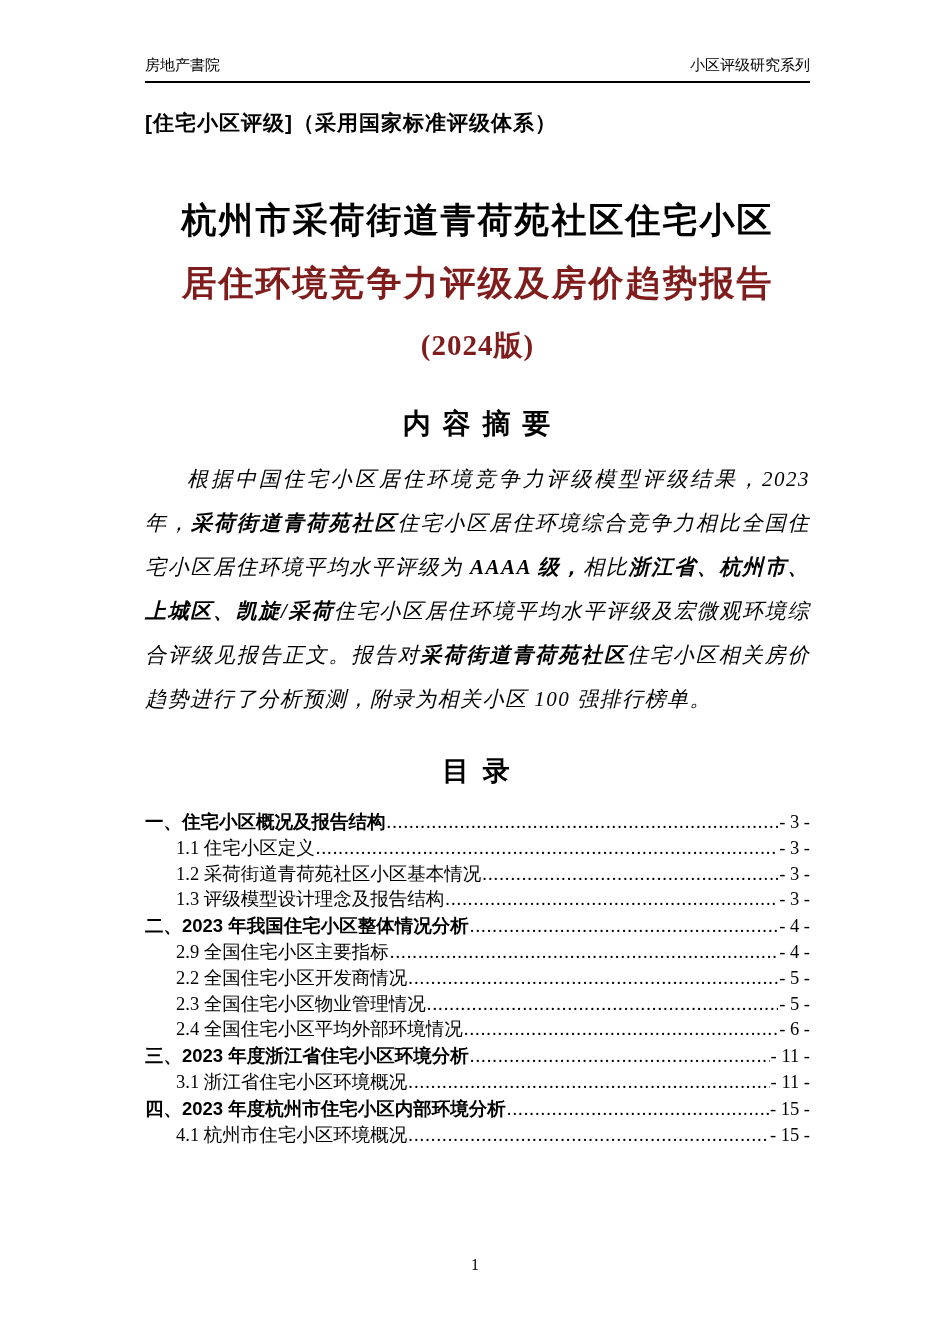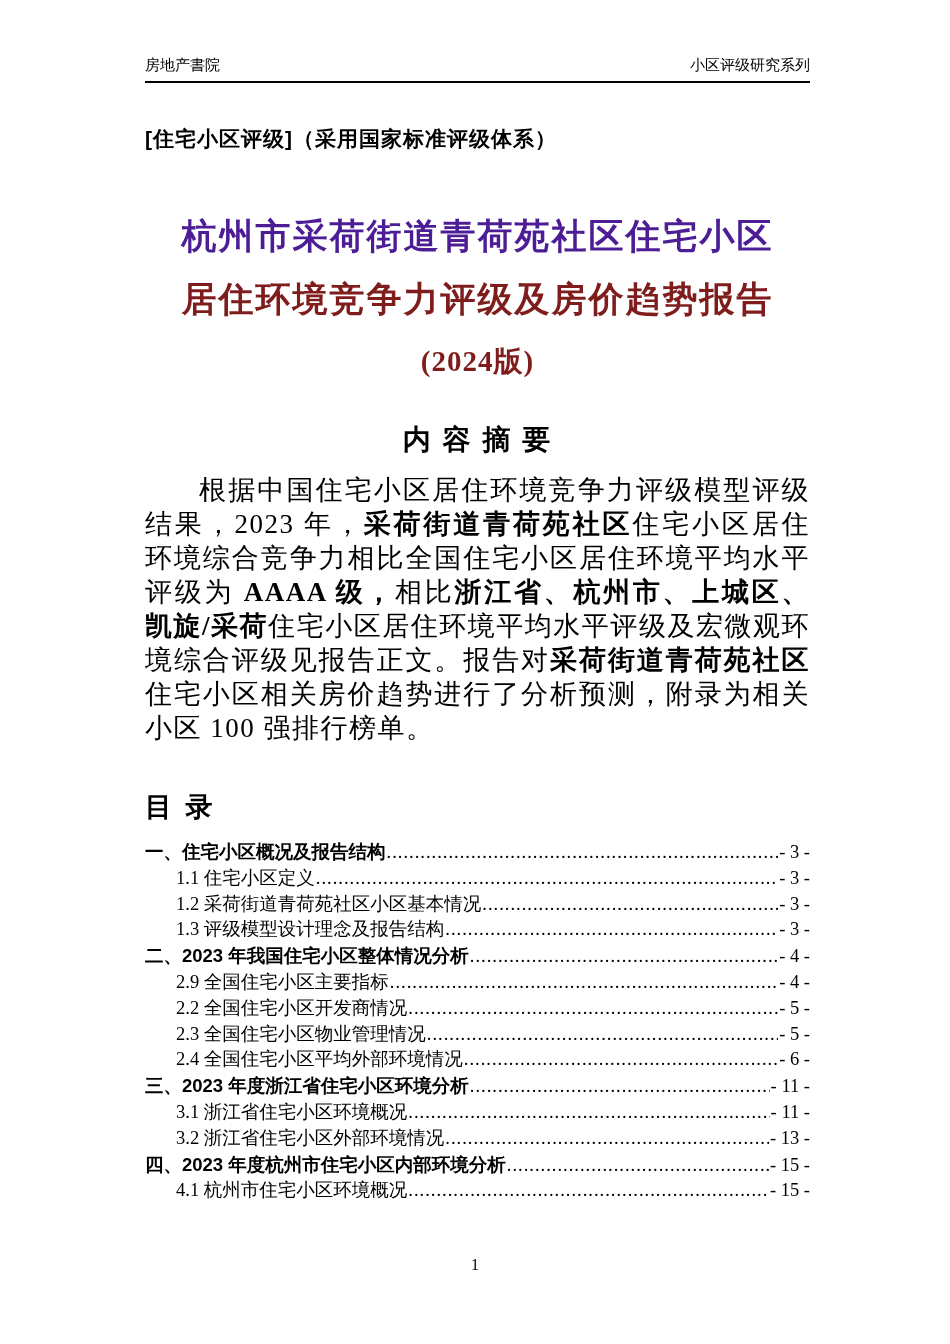--- a/index.html
+++ b/index.html
@@ -17,21 +17,21 @@
   }
   
   .hdr-row {
     display: flex; justify-content: space-between; align-items: flex-end;
     font-family: "Liberation Sans", "DejaVu Sans", sans-serif;
     font-size: 15px;
     padding-bottom: 6px;
     border-bottom: 2.5px solid #000;
   }
   .subheader {
-    margin-top: 42px;
+    margin-top: 26px;
     font-family: "Liberation Sans", "DejaVu Sans", sans-serif;
     font-weight: bold;
     font-size: 21px;
     letter-spacing: 1px;
   }
   
   .title-block { margin-top: 52px; text-align: center; }
   .title-line {
     font-weight: bold;
     font-size: 35px;
@@ -48,37 +48,38 @@
   .summary-heading {
     margin-top: 30px;
     text-align: center;
     font-family: "Liberation Sans", "DejaVu Sans", sans-serif;
     font-weight: bold;
     font-size: 28px;
     letter-spacing: 2px;
   }
   .summary-paragraph {
     margin-top: 14px;
-    font-size: 27px;
-    line-height: 34px;
+    font-size: 21px;
+    line-height: 44px;
     text-align: justify;
     text-indent: 2em;
     letter-spacing: 1.5px;
+    font-style: italic;
   }
   .summary-paragraph .b { font-weight: bold; }
   
   .toc-heading {
-    margin-top: 44px;
-    text-align: left;
+    margin-top: 32px;
+    text-align: center;
     font-family: "Liberation Sans", "DejaVu Sans", sans-serif;
     font-weight: bold;
     font-size: 27px;
     letter-spacing: 3px;
   }
-  .toc-list { margin-top: 14px; }
+  .toc-list { margin-top: 20px; }
   .toc-row {
     display: flex; align-items: baseline;
     font-size: 18.5px;
     line-height: 25.8px;
     cursor: pointer;
   }
   .toc-row.lvl1 .toc-label {
     font-family: "Liberation Sans", "DejaVu Sans", sans-serif;
     font-weight: bold;
   }
@@ -112,21 +113,21 @@
 <div class="page">
 
   <div class="hdr-row">
     <span>房地产書院</span>
     <span>小区评级研究系列</span>
   </div>
 
   <div class="subheader">[住宅小区评级]（采用国家标准评级体系）</div>
 
   <div class="title-block">
-    <div class="title-line" style="color: #4c1d95;">杭州市采荷街道青荷苑社区住宅小区</div>
+    <div class="title-line" style="color: #000000;">杭州市采荷街道青荷苑社区住宅小区</div>
     <div class="title-line" style="color: #7f1d1d;">居住环境竞争力评级及房价趋势报告</div>
     <div class="title-edition" style="color: #7f1d1d;">(2024版)</div>
   </div>
 
   <div class="summary-heading">内 容 摘 要</div>
 
   <div class="summary-paragraph"><span>根据中国住宅小区居住环境竞争力评级模型评级结果，2023 年，</span><span class="b">采荷街道青荷苑社区</span><span>住宅小区居住环境综合竞争力相比全国住宅小区居住环境平均水平评级为 </span><span class="b">AAAA 级，</span><span>相比</span><span class="b">浙江省、杭州市、上城区、凯旋/采荷</span><span>住宅小区居住环境平均水平评级及宏微观环境综合评级见报告正文。报告对</span><span class="b">采荷街道青荷苑社区</span><span>住宅小区相关房价趋势进行了分析预测，附录为相关小区 100 强排行榜单。</span></div>
 
   <div class="toc-heading">目 录</div>
 
@@ -179,25 +180,20 @@
       <div class="toc-row lvl1">
         <span class="toc-label">三、2023 年度浙江省住宅小区环境分析</span>
         <span class="toc-dots"></span>
         <span class="toc-page">- 11 -</span>
       </div>
       <div class="toc-row lvl2">
         <span class="toc-label">3.1 浙江省住宅小区环境概况</span>
         <span class="toc-dots"></span>
         <span class="toc-page">- 11 -</span>
       </div>
-      <div class="toc-row lvl2">
-        <span class="toc-label">3.2 浙江省住宅小区外部环境情况</span>
-        <span class="toc-dots"></span>
-        <span class="toc-page">- 13 -</span>
-      </div>
       <div class="toc-row lvl1">
         <span class="toc-label">四、2023 年度杭州市住宅小区内部环境分析</span>
         <span class="toc-dots"></span>
         <span class="toc-page">- 15 -</span>
       </div>
       <div class="toc-row lvl2">
         <span class="toc-label">4.1 杭州市住宅小区环境概况</span>
         <span class="toc-dots"></span>
         <span class="toc-page">- 15 -</span>
       </div>

